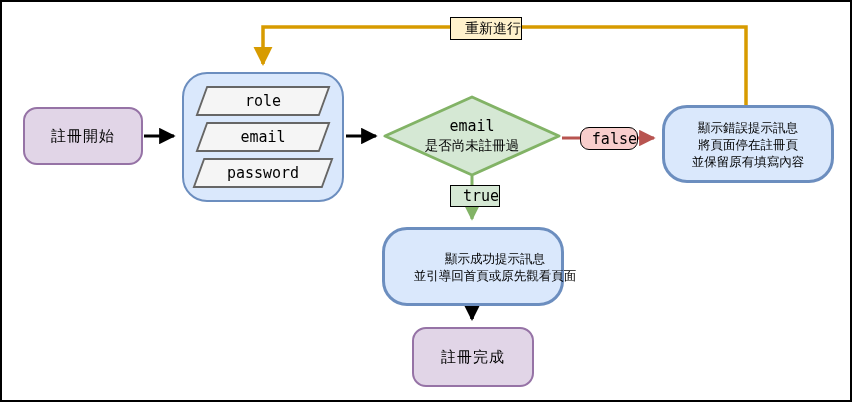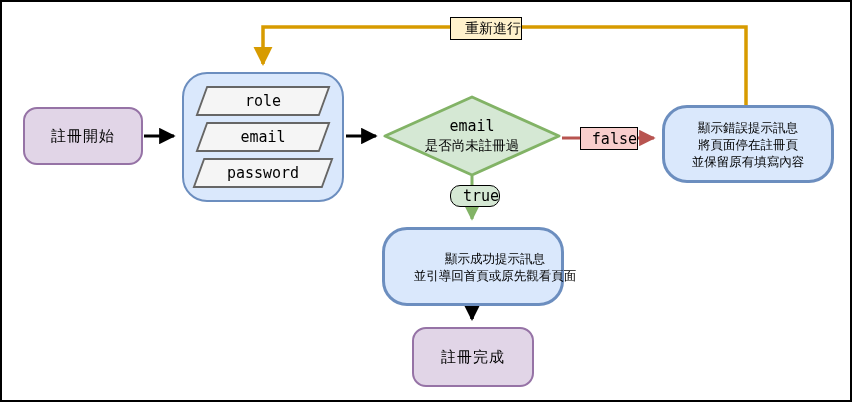--- a/index.html
+++ b/index.html
@@ -66,21 +66,21 @@
   .decision-question { font-size: 13.5px; }
 
   .edge-label {
     position: absolute; box-sizing: border-box;
     display: flex; align-items: center; justify-content: flex-end;
     border: 1.5px solid #000000;
     font-family: "DejaVu Sans Mono", "Liberation Mono", monospace;
     font-size: 15px; color: #000000;
   }
   #label-retry { font-family: "DejaVu Sans", "Liberation Sans", sans-serif; font-size: 14px; background: #fff2cc; }
-  #label-false { background: #f8cecc; }
+  #label-false { background: #f8cecc; border-radius: 9px; }
   #label-true  { background: #d5e8d4; }
 </style>
 </head>
 <body>
 
 <div id="frame">
 
   <svg id="edge-layer" viewBox="0 0 852 402" xmlns="http://www.w3.org/2000/svg">
     <defs>
       <marker id="ah-black" viewBox="0 0 10 10" refX="9" refY="5" markerWidth="5.5" markerHeight="5.5" orient="auto-start-reverse">
@@ -148,17 +148,17 @@
   <div class="node terminal" style="left:410px; top:325px; width:122px; height:60px;">
     <span>註冊完成</span>
   </div>
 
   <div class="edge-label" id="label-retry" style="left:448px; top:15px; width:72px; height:23px;">
     <span>重新進行</span>
   </div>
   <div class="edge-label" id="label-false" style="left:578px; top:125px; width:58px; height:23px;">
     <span>false</span>
   </div>
-  <div class="edge-label" id="label-true" style="left:448px; top:183px; width:50px; height:22px;border-radius:10px;">
+  <div class="edge-label" id="label-true" style="left:448px; top:183px; width:50px; height:22px;">
     <span>true</span>
   </div>
 
 </div>
 
 </body></html>

